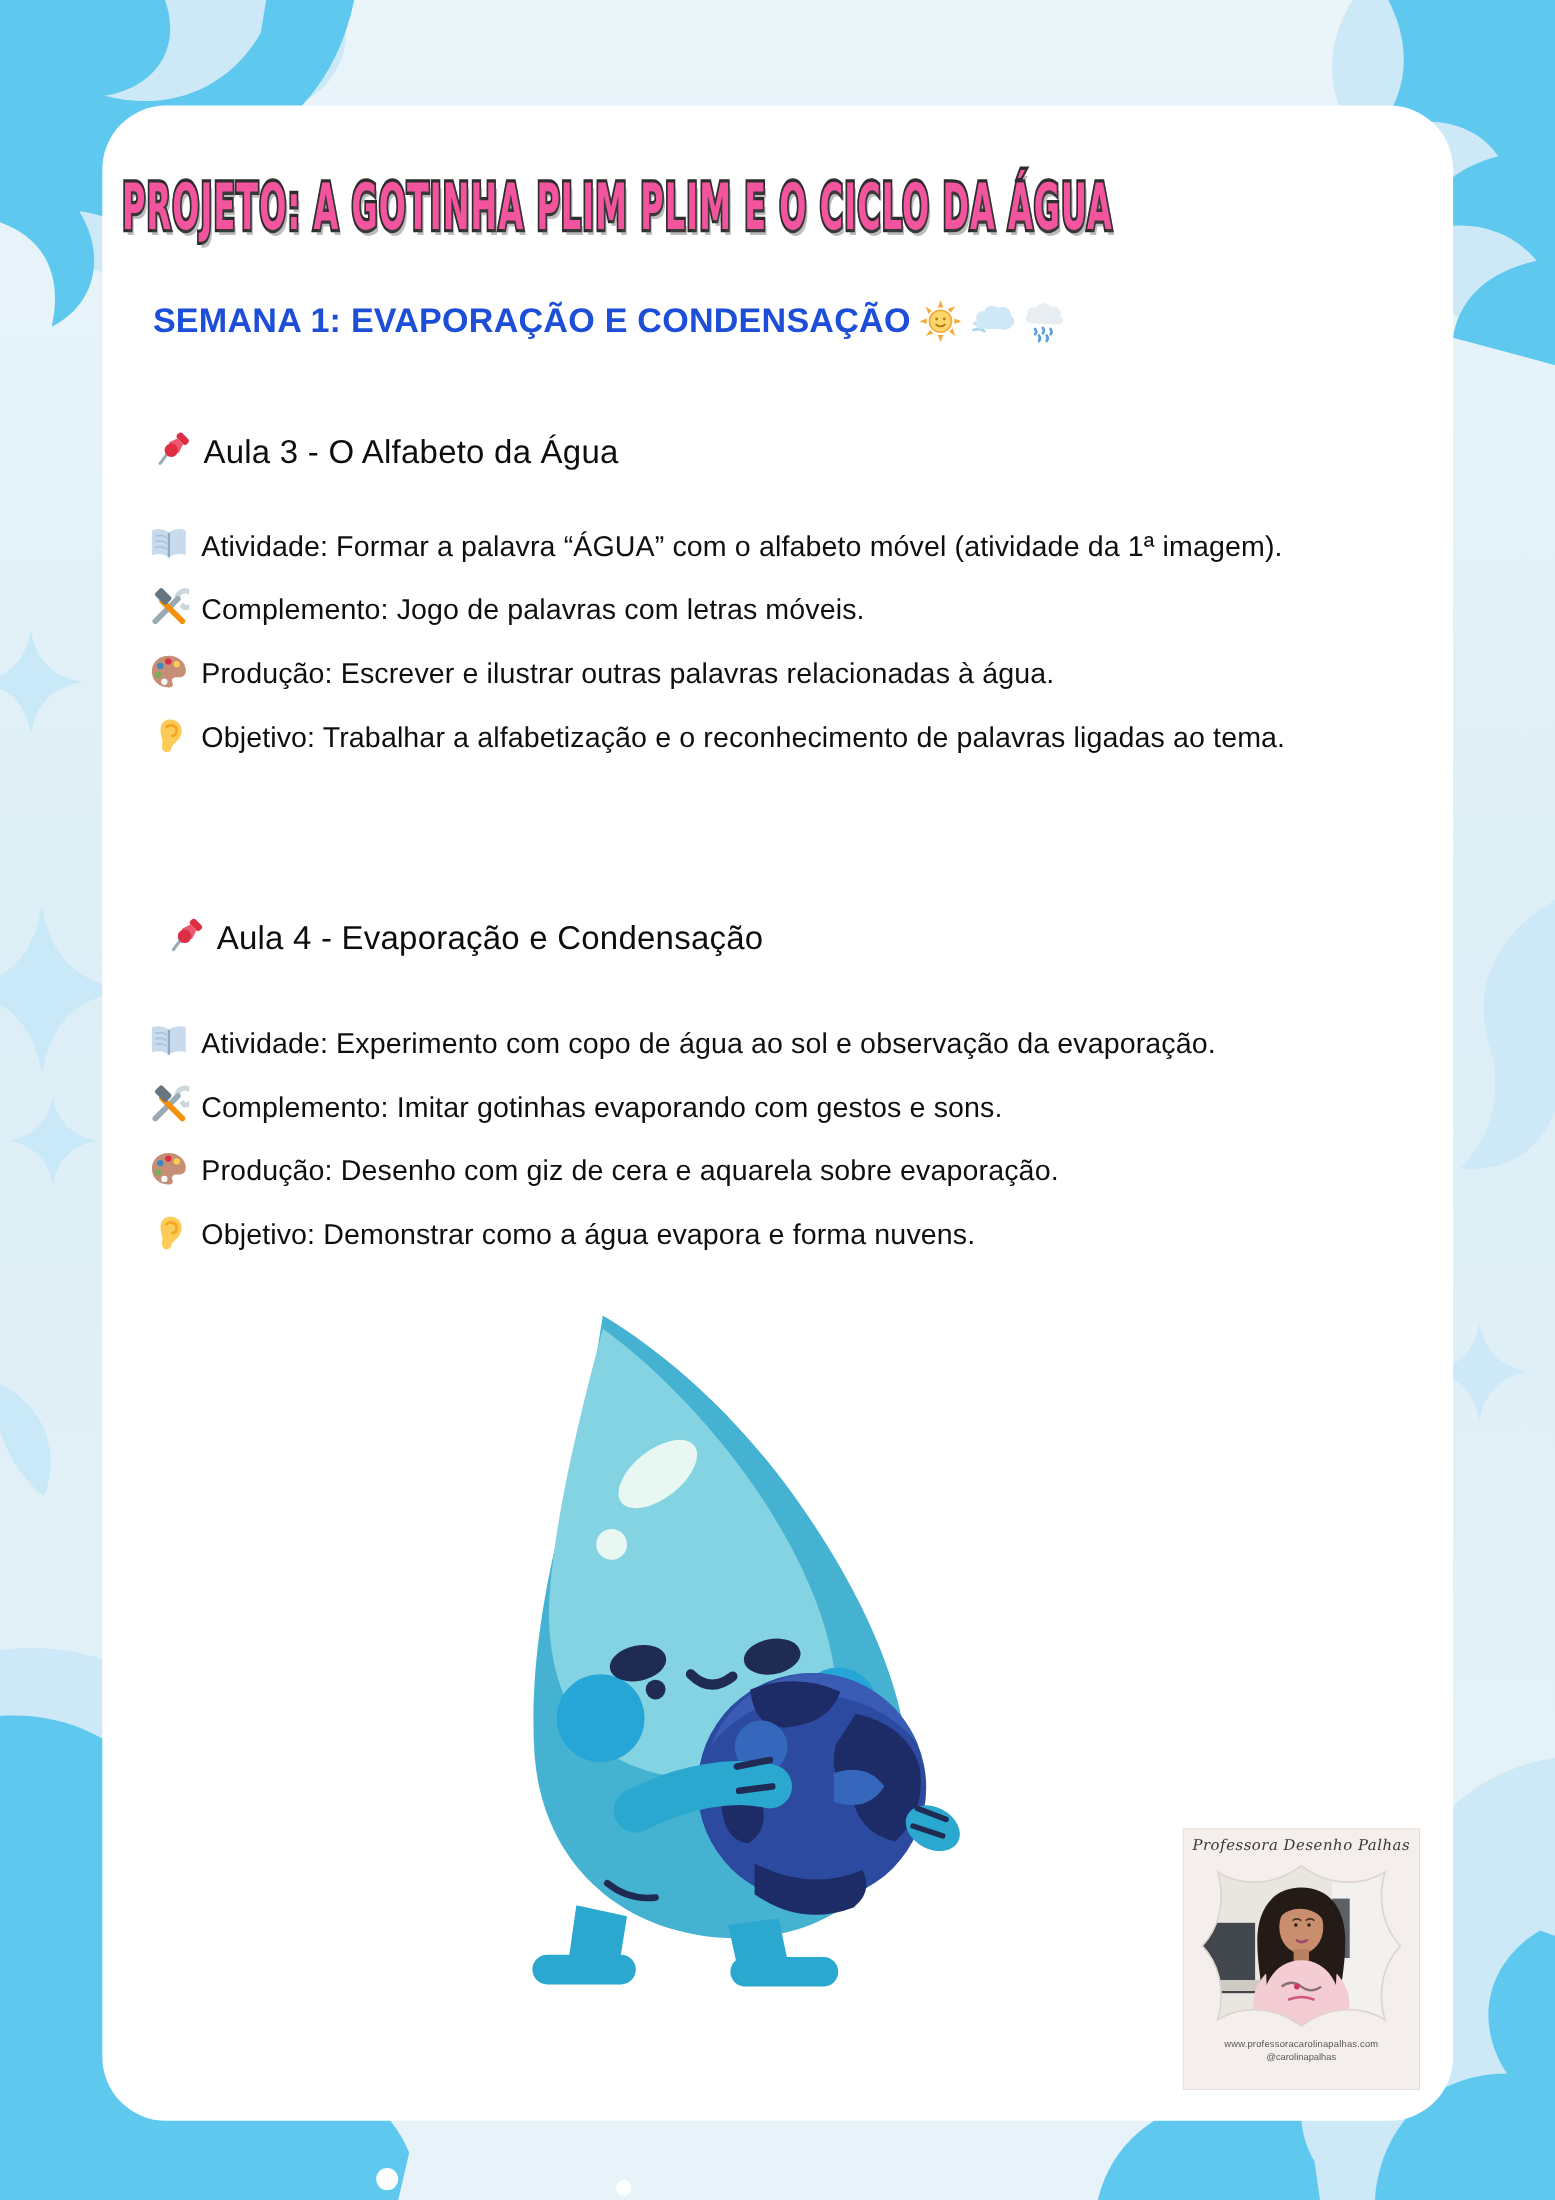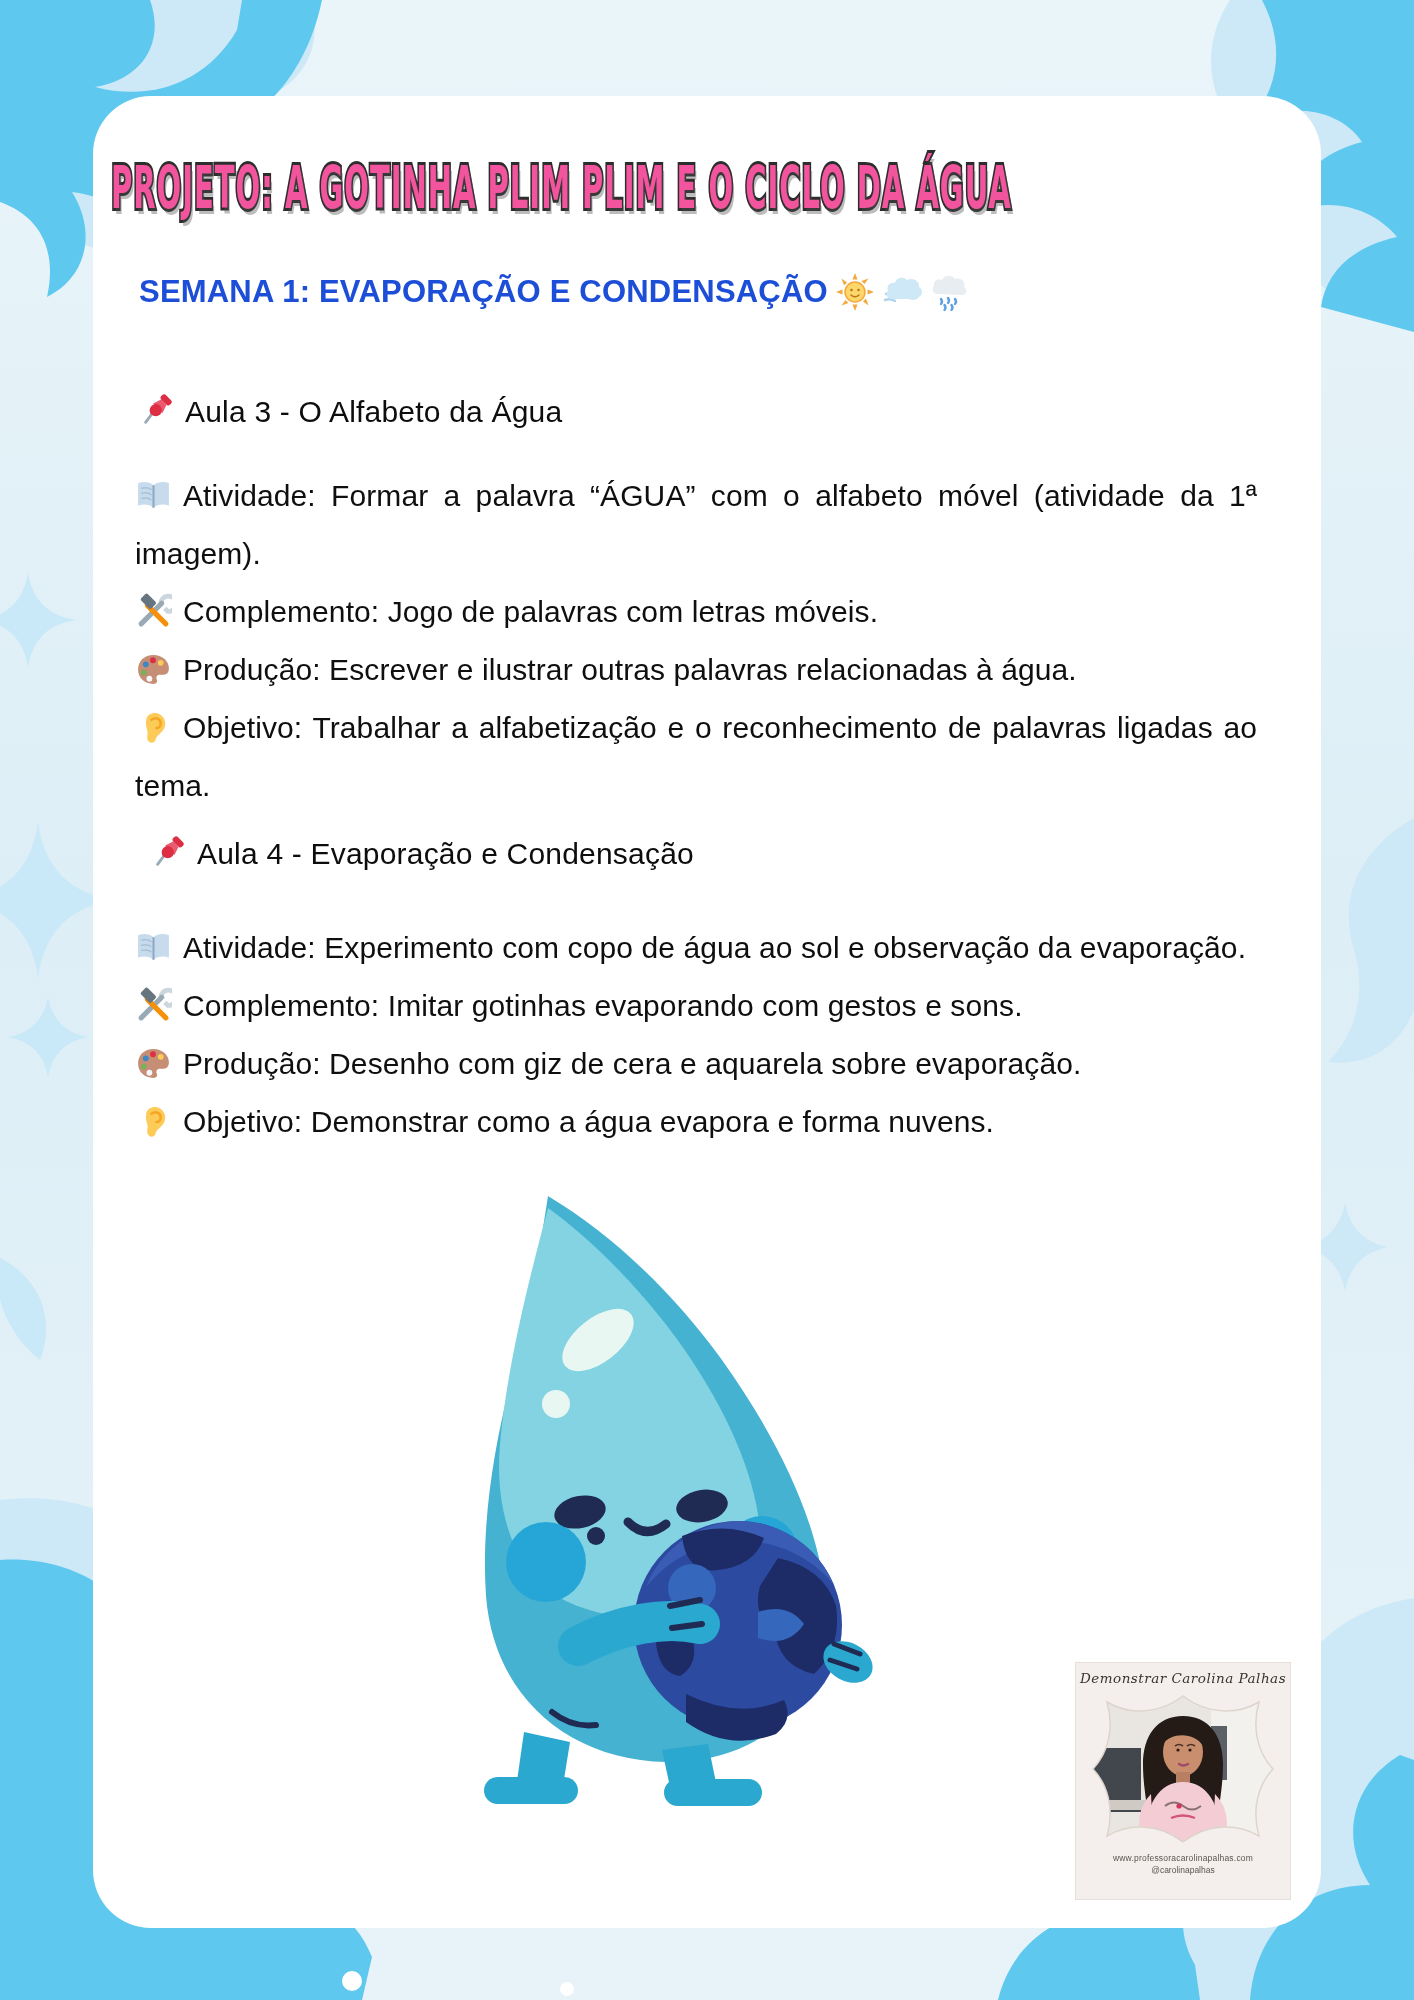--- a/index.html
+++ b/index.html
@@ -29,21 +29,21 @@
   .sec1{top:296px;}
   .sec2{top:738px;}
   .aula{
     margin:0;font-size:30px;font-weight:normal;line-height:40px;color:#0d0d0d;letter-spacing:0.2px;
   }
   .sec1 .aula{margin-left:4px;}
   .sec2 .aula{margin-left:16px;}
   .items{margin-top:35px;}
   .sec2 .items{margin-top:45px;}
   .item{
-    margin:0;font-size:30px;line-height:58px;color:#0f0f0f;
+    margin:0;font-size:26px;line-height:58px;color:#0f0f0f;
     text-align:justify;text-align-last:left;letter-spacing:0.1px;
   }
   .emoji{display:inline-block;width:37px;height:37px;vertical-align:-8px;margin-right:11px;}
   .pin{width:34px;height:34px;vertical-align:-5px;margin-right:12px;}
   .drop-wrap{position:absolute;left:337px;top:1096px;width:460px;height:620px;}
   .badge{
     position:absolute;left:982px;top:1566px;width:216px;height:238px;
     background:#f4efec;box-shadow:0 0 0 1px #e7e0da inset;
     display:flex;flex-direction:column;align-items:center;
   }
@@ -223,21 +223,21 @@
           <path d="M148,454 C190,432 236,424 270,432" stroke="#2ba8cf" stroke-width="40" fill="none" stroke-linecap="round"></path>
           <path d="M240,414 l30,-6 M242,436 l30,-4" stroke="#1f2b52" stroke-width="6" stroke-linecap="round"></path>
           <ellipse cx="418" cy="470" rx="26" ry="19" fill="#2ba8cf" transform="rotate(28 418 470)"></ellipse>
           <path d="M404,452 l26,10 M400,468 l27,9" stroke="#1f2b52" stroke-width="5" stroke-linecap="round"></path>
           <path d="M122,520 q20,16 44,13" stroke="#1f2b52" stroke-width="6" fill="none" stroke-linecap="round"></path>
         </g>
       </svg>
     </div>
 
     <div class="badge">
-      <div class="badge-name">Demonstrar Carolina Palhas</div>
+      <div class="badge-name">Professora Desenho Palhas</div>
       <svg class="badge-photo" viewBox="0 0 192 158">
         <rect width="192" height="158" fill="#f4efec"></rect>
         <clipPath id="frameClip">
             <path d="M96,6 C122,26 152,24 172,12 C164,40 172,64 186,79 C172,94 164,118 172,146 C152,134 122,132 96,152 C70,132 40,134 20,146 C28,118 20,94 6,79 C20,64 28,40 20,12 C40,24 70,26 96,6 Z"></path>
           </clipPath>
         <g clip-path="url(#frameClip)">
           <rect width="192" height="158" fill="#e9e6e1"></rect>
           <rect x="124" y="8" width="62" height="144" fill="#f3f1ee"></rect>
           <rect x="124" y="36" width="16" height="54" fill="#5a6066"></rect>
           <rect x="6" y="58" width="48" height="64" fill="#41474d"></rect>

